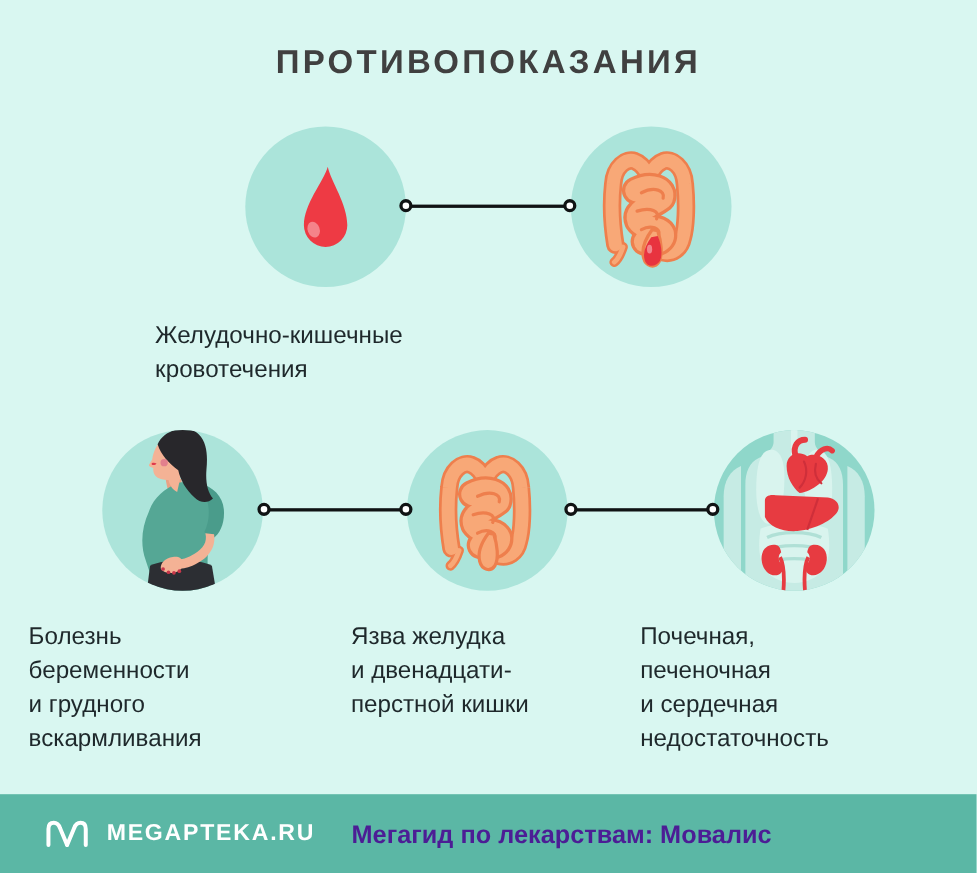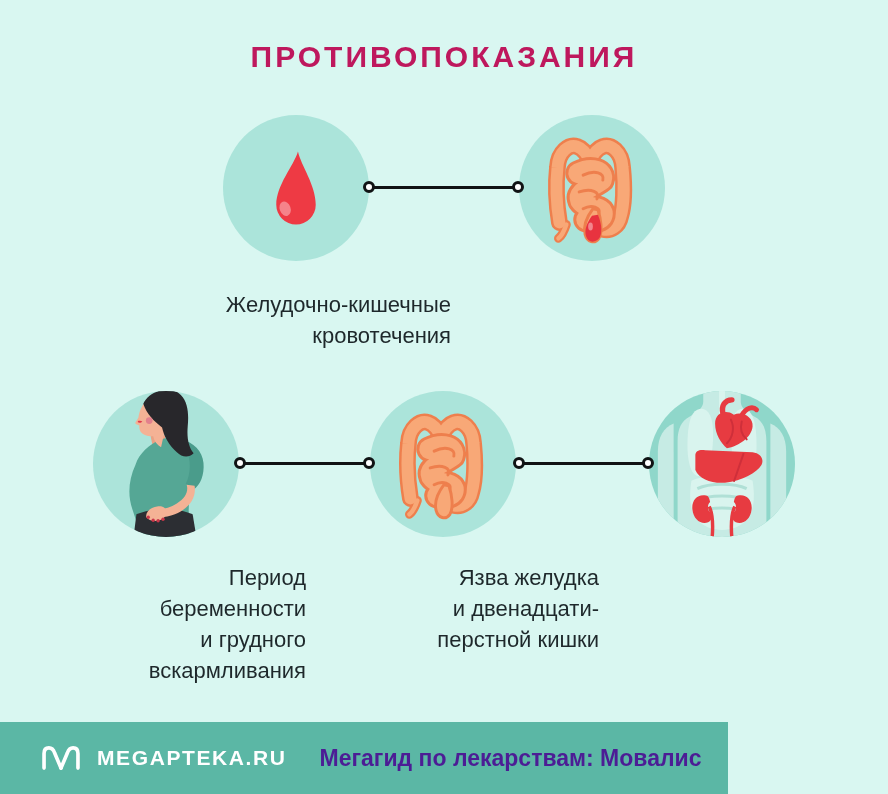--- a/index.html
+++ b/index.html
@@ -1,29 +1,29 @@
 <!DOCTYPE html>
 <html><head>
 <meta charset="utf-8">
 <style>
   html,body{margin:0;padding:0;background:#d9f7f1;}
   .canvas{position:relative;width:888px;height:794px;background:#d9f7f1;overflow:hidden;
           font-family:"Liberation Sans",sans-serif;}
   .title{position:absolute;left:0;top:40px;width:100%;margin:0;text-align:center;
-         font-size:30px;font-weight:800;letter-spacing:3px;color:#be185d;}
+         font-size:30px;font-weight:800;letter-spacing:3px;color:#404040;}
   .circle{position:absolute;width:148px;height:148px;}
   .circle svg{display:block;width:148px;height:148px;}
   .connector{position:absolute;height:12px;}
   .connector .line{position:absolute;left:6px;right:6px;top:4.5px;height:3px;background:#101314;}
   .connector .dot{position:absolute;top:0;width:12px;height:12px;box-sizing:border-box;
                   border:3px solid #101314;background:#ffffff;border-radius:50%;}
   .dot-left{left:0;} .dot-right{right:0;}
-  .label{position:absolute;text-align:right;font-size:22px;line-height:31px;font-weight:500;
+  .label{position:absolute;text-align:left;font-size:22px;line-height:31px;font-weight:500;
          color:#1e282b;white-space:pre-line;}
-  .footer{position:absolute;left:0;top:722px;width:728px;height:72px;background:#5bb7a5;
+  .footer{position:absolute;left:0;top:722px;width:888px;height:72px;background:#5bb7a5;
           display:flex;align-items:center;}
   .logo{margin-left:40px;flex:0 0 auto;}
   .brand{color:#ffffff;font-weight:700;font-size:21px;letter-spacing:1.6px;margin-left:15px;}
   .caption{color:#4c1d95;font-weight:700;font-size:23px;margin-left:33px;}
 </style>
 </head>
 <body>
 
 <div class="canvas">
 
@@ -146,27 +146,31 @@
     <span class="line"></span>
       <span class="dot dot-left"></span>
       <span class="dot dot-right"></span>
   </div>
   <div class="connector" style="left:513px;top:457px;width:141px">
     <span class="line"></span>
       <span class="dot dot-left"></span>
       <span class="dot dot-right"></span>
   </div>
 
-  <div class="label" style="left:26px;top:562px;width:280px">Период
+  <div class="label" style="left:26px;top:562px;width:280px">Болезнь
 беременности
 и грудного
 вскармливания</div>
   <div class="label" style="left:319px;top:562px;width:280px">Язва желудка
 и двенадцати-
 перстной кишки</div>
+  <div class="label" style="left:582px;top:562px;width:280px">Почечная,
+печеночная
+и сердечная
+недостаточность</div>
 
   <div class="footer">
     <svg class="logo" width="42" height="32" viewBox="0 0 52 31">
       <path d="M5 28 L5 10 Q5 3 11 3 Q16 3 18 9 L26 28" fill="none" stroke="#ffffff" stroke-width="4.5" stroke-linecap="round" stroke-linejoin="round"></path>
       <path d="M47 28 L47 10 Q47 3 41 3 Q36 3 34 9 L26 28" fill="none" stroke="#ffffff" stroke-width="4.5" stroke-linecap="round" stroke-linejoin="round"></path>
     </svg>
     <span class="brand">MEGAPTEKA.RU</span>
     <span class="caption">Мегагид по лекарствам: Мовалис</span>
   </div>
 

